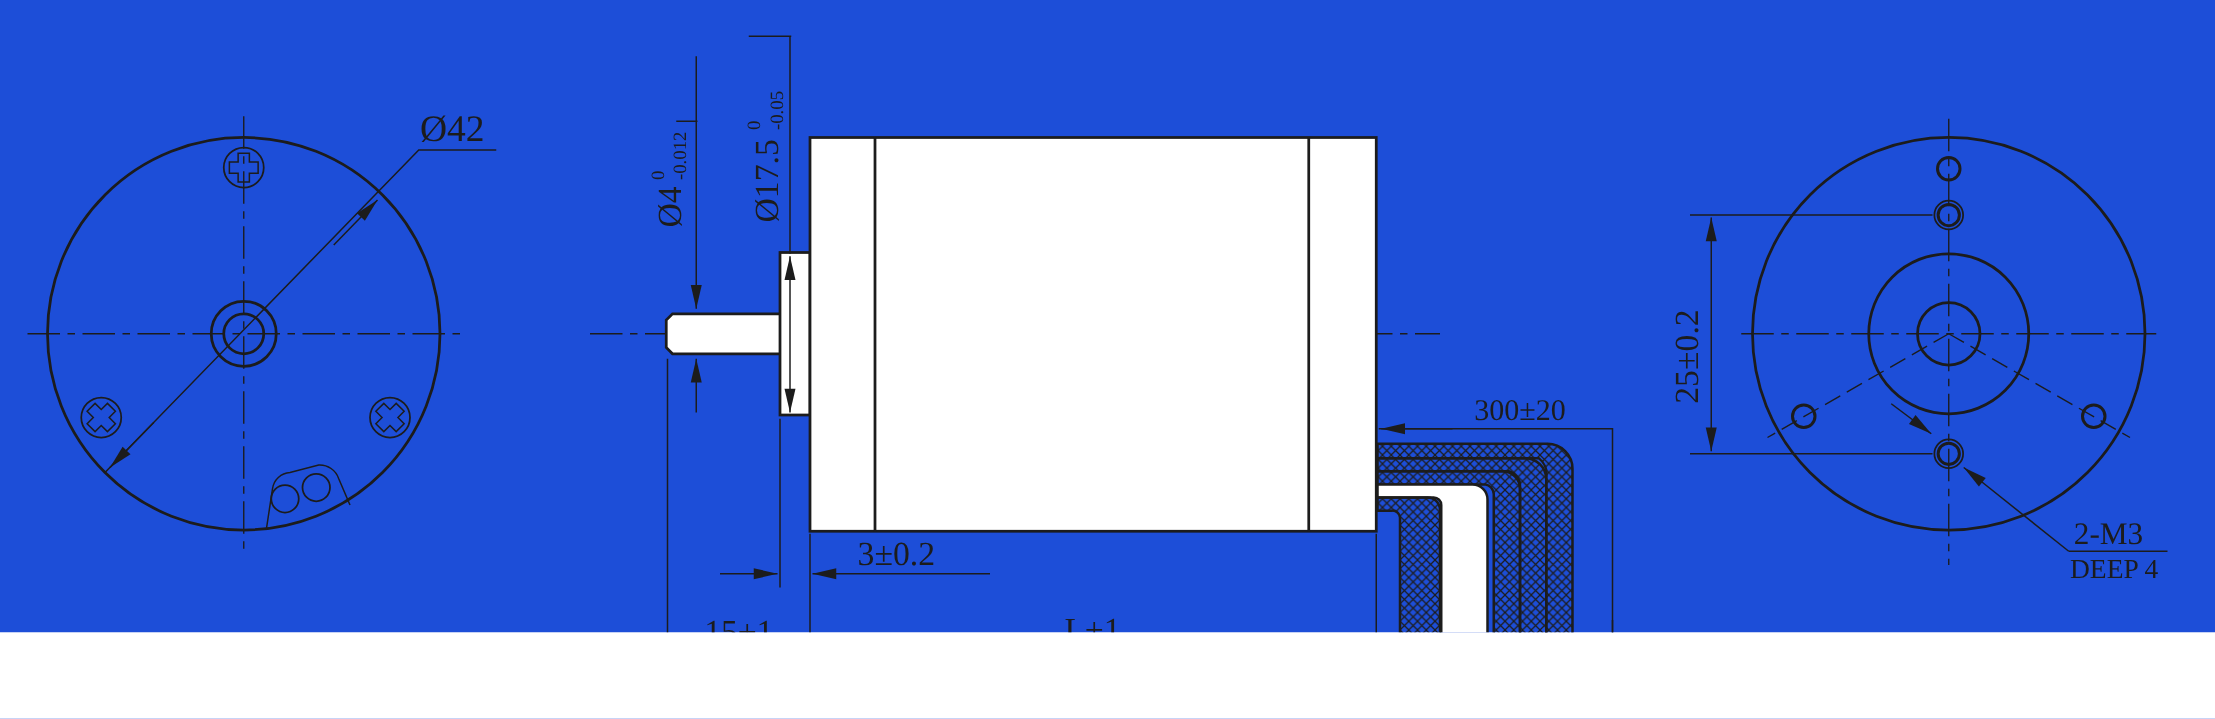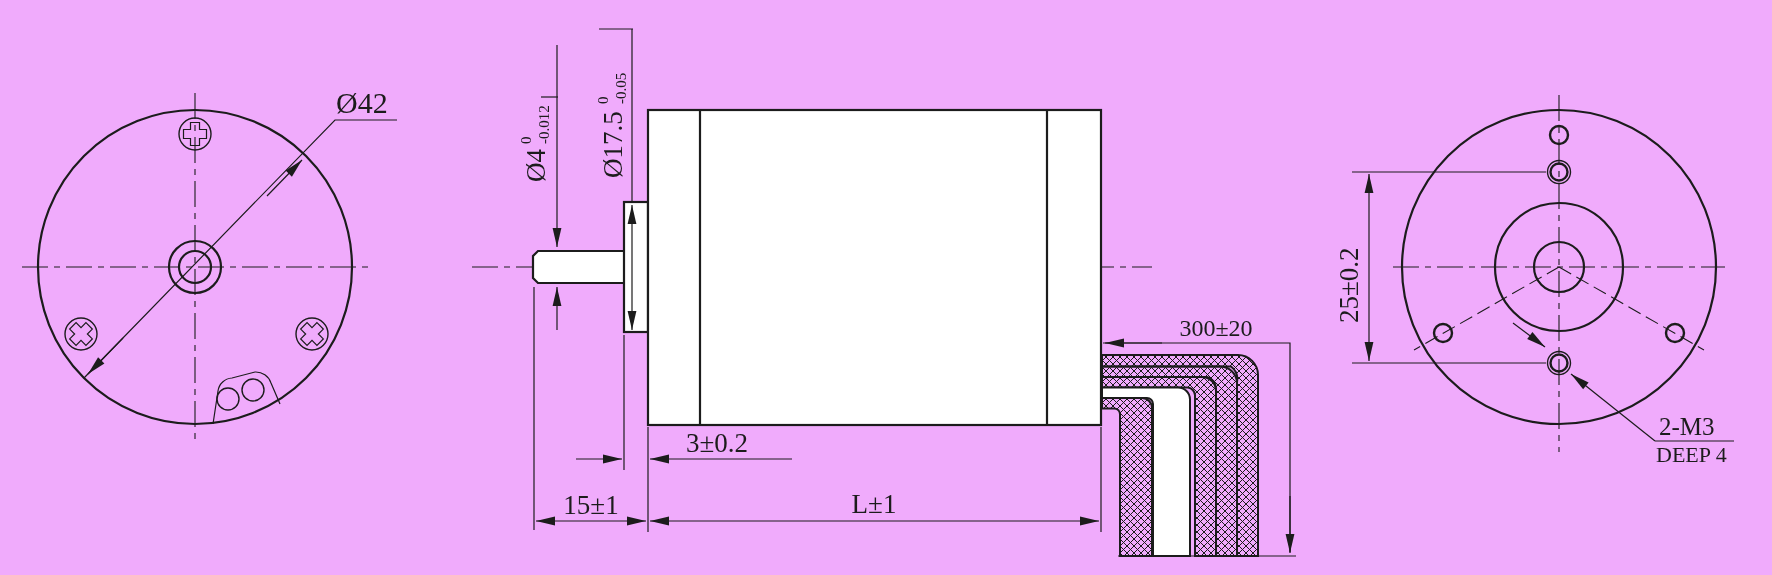--- a/index.html
+++ b/index.html
@@ -1,16 +1,16 @@
 <!DOCTYPE html>
 <html><head>
 <meta charset="utf-8">
 <style>
   html,body{margin:0;padding:0;background:#ffffff;}
-  .stage{position:relative;width:1772px;height:575px;background:#f0abfc;overflow:hidden;}
+  .stage{position:relative;width:1772px;height:506px;background:#1d4ed8;overflow:hidden;}
   svg{display:block;}
   text{font-family:"Liberation Serif","DejaVu Serif",serif;fill:#1c1c1c;}
   .dim{font-size:27px;}
   .dim-sm{font-size:24px;}
   .tol{font-size:15px;}
   .note{font-size:25px;}
   .note2{font-size:22px;}
   .big{font-size:30px;}
   .outline{stroke:#1c1c1c;stroke-width:2.2;fill:none;}
   .outline-f{stroke:#1c1c1c;stroke-width:2.2;fill:#ffffff;}

